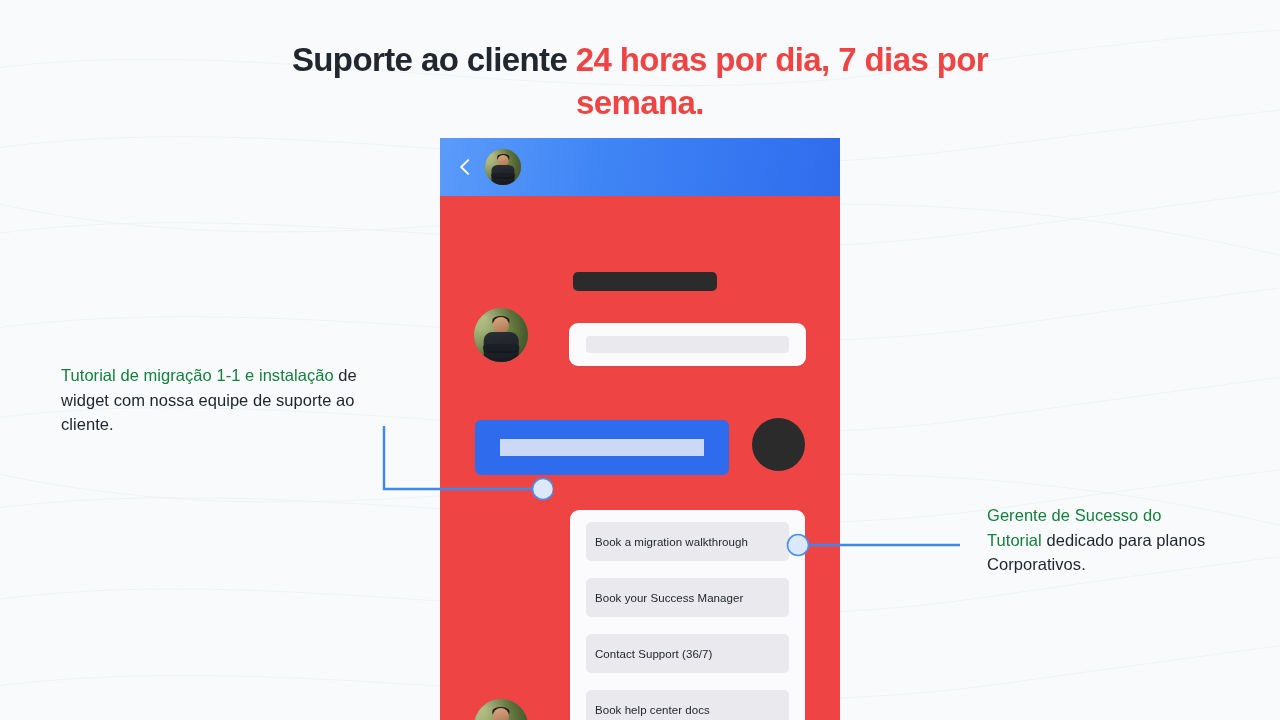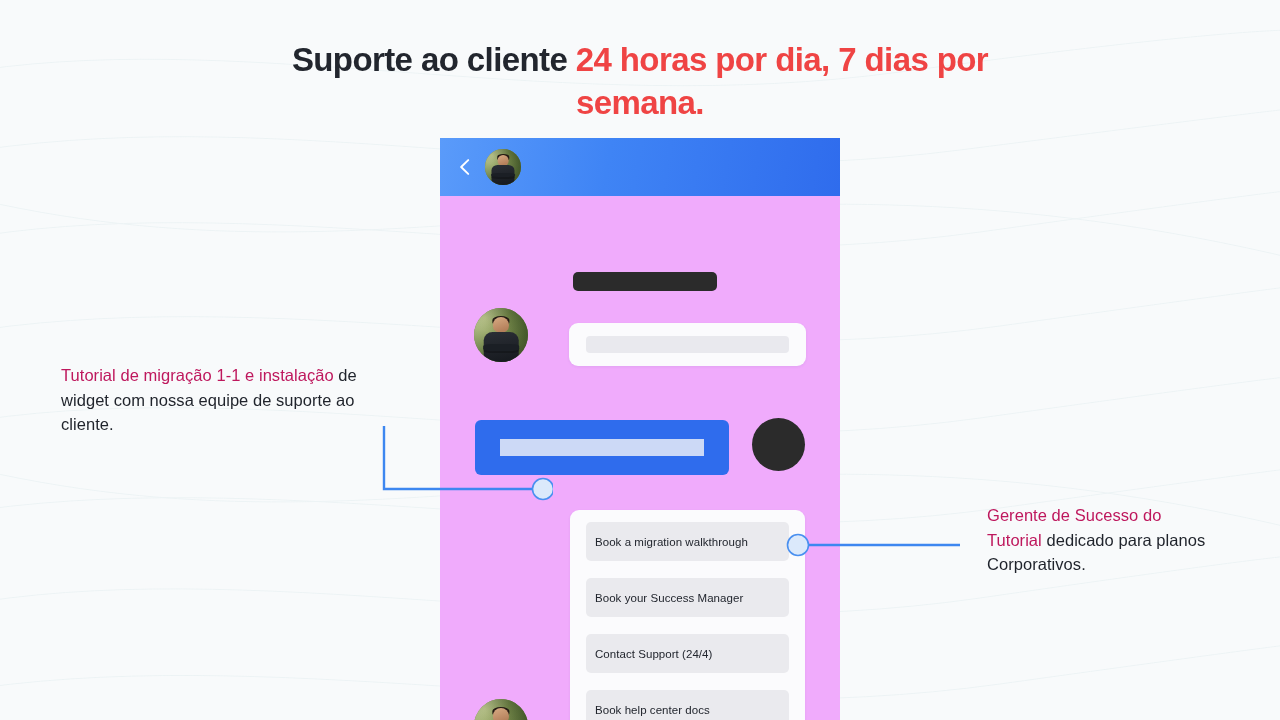--- a/index.html
+++ b/index.html
@@ -39,21 +39,21 @@
   }
   #headline .accent { color: #ef4444; }
 
   
   #widget {
     position: absolute;
     left: 440px;
     top: 138px;
     width: 400px;
     height: 582px;
-    background: #f0abfc;
+    background: #ef4444;
     z-index: 4;
     overflow: hidden;
   }
 
   #widget-header {
     position: relative;
     height: 58px;
     background: linear-gradient(100deg, #5a9bfa 0%, #3f84f5 42%, #2f6ced 100%);
     display: flex;
     align-items: center;
@@ -223,21 +223,21 @@
 
   
   .anno {
     position: absolute;
     font-size: 16.5px;
     line-height: 24.5px;
     color: #1f232b;
     z-index: 6;
     letter-spacing: 0.05px;
   }
-  .anno .accent { color: #be185d; }
+  .anno .accent { color: #15803d; }
 
   #anno-left  { left: 61px;  top: 363px; width: 300px; }
   #anno-right { left: 987px; top: 503px; width: 230px; }
 
   
   #connector-left, #connector-right {
     position: absolute;
     z-index: 5;
     pointer-events: none;
   }
@@ -319,21 +319,21 @@
     <div id="composer-dot"></div>
 
     <div id="actions-card">
       <div class="action-item">
         <span>Book a migration walkthrough</span>
       </div>
       <div class="action-item">
         <span>Book your Success Manager</span>
       </div>
       <div class="action-item">
-        <span>Contact Support (24/4)</span>
+        <span>Contact Support (36/7)</span>
       </div>
       <div class="action-item">
         <span>Book help center docs</span>
       </div>
     </div>
 
     <div class="avatar" id="msg-bottom-avatar">
       <div class="avatar-art">
         <div class="bg"></div>
           <div class="hair"></div>

